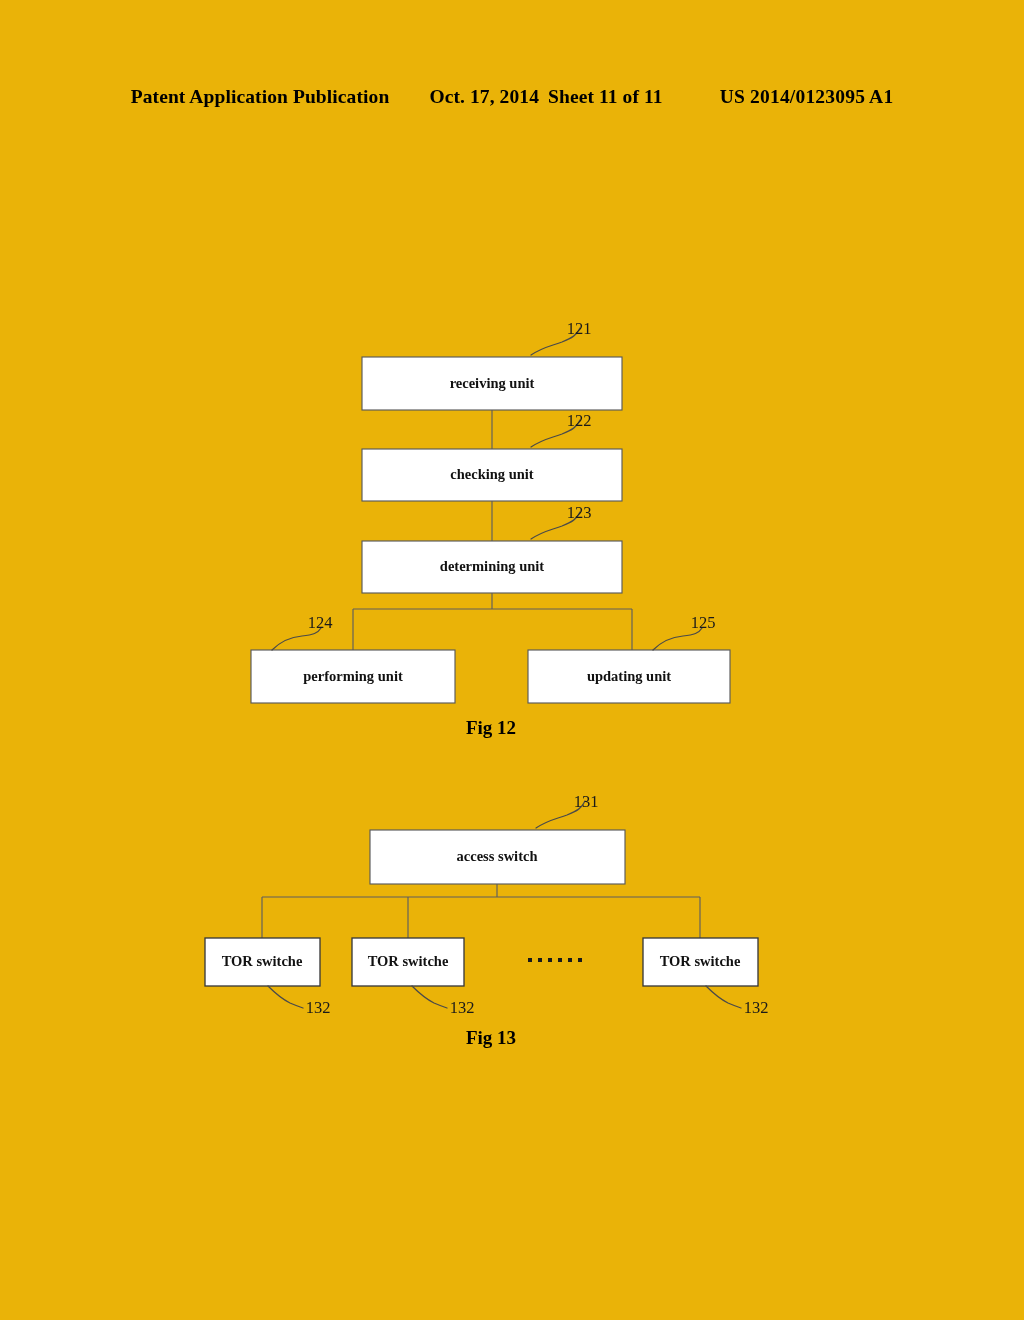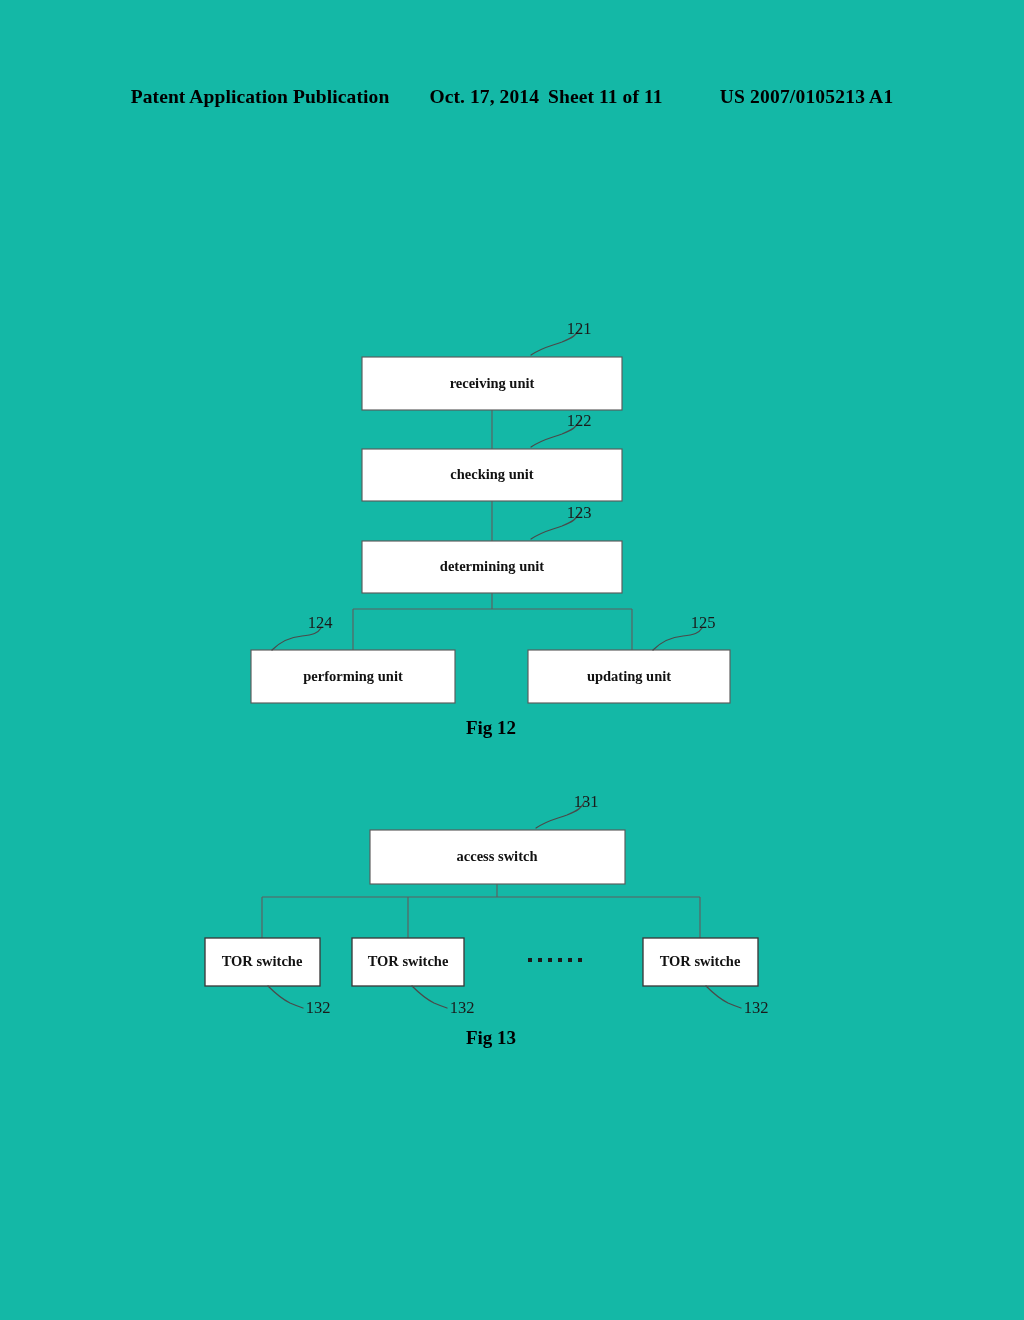--- a/index.html
+++ b/index.html
@@ -11,21 +11,21 @@
     width: 1024px;
     height: 1320px;
     position: relative;
     font-family: "Liberation Serif", "DejaVu Serif", serif;
     color: #000000;
     overflow: hidden;
   }
   .page {
     position: absolute;
     inset: 0;
-    background: #14b8a6;
+    background: #eab308;
   }
   
   .header {
     position: absolute;
     top: 86px;
     left: 0;
     width: 1024px;
     display: flex;
     justify-content: center;
     align-items: baseline;
@@ -94,21 +94,21 @@
 </style>
 </head>
 <body>
 
 <div class="page">
 
   <div class="header">
     <span class="seg-pub">Patent Application Publication</span>
     <span class="seg-date">Oct. 17, 2014</span>
     <span class="seg-sheet">Sheet 11 of 11</span>
-    <span class="seg-num">US 2007/0105213 A1</span>
+    <span class="seg-num">US 2014/0123095 A1</span>
   </div>
 
   <div class="figures">
     <svg width="1024" height="1320" viewBox="0 0 1024 1320" xmlns="http://www.w3.org/2000/svg">
 
       <g>
 
         <line class="connector" x1="492" y1="410" x2="492" y2="449"></line>
 
         <line class="connector" x1="492" y1="501" x2="492" y2="541"></line>

